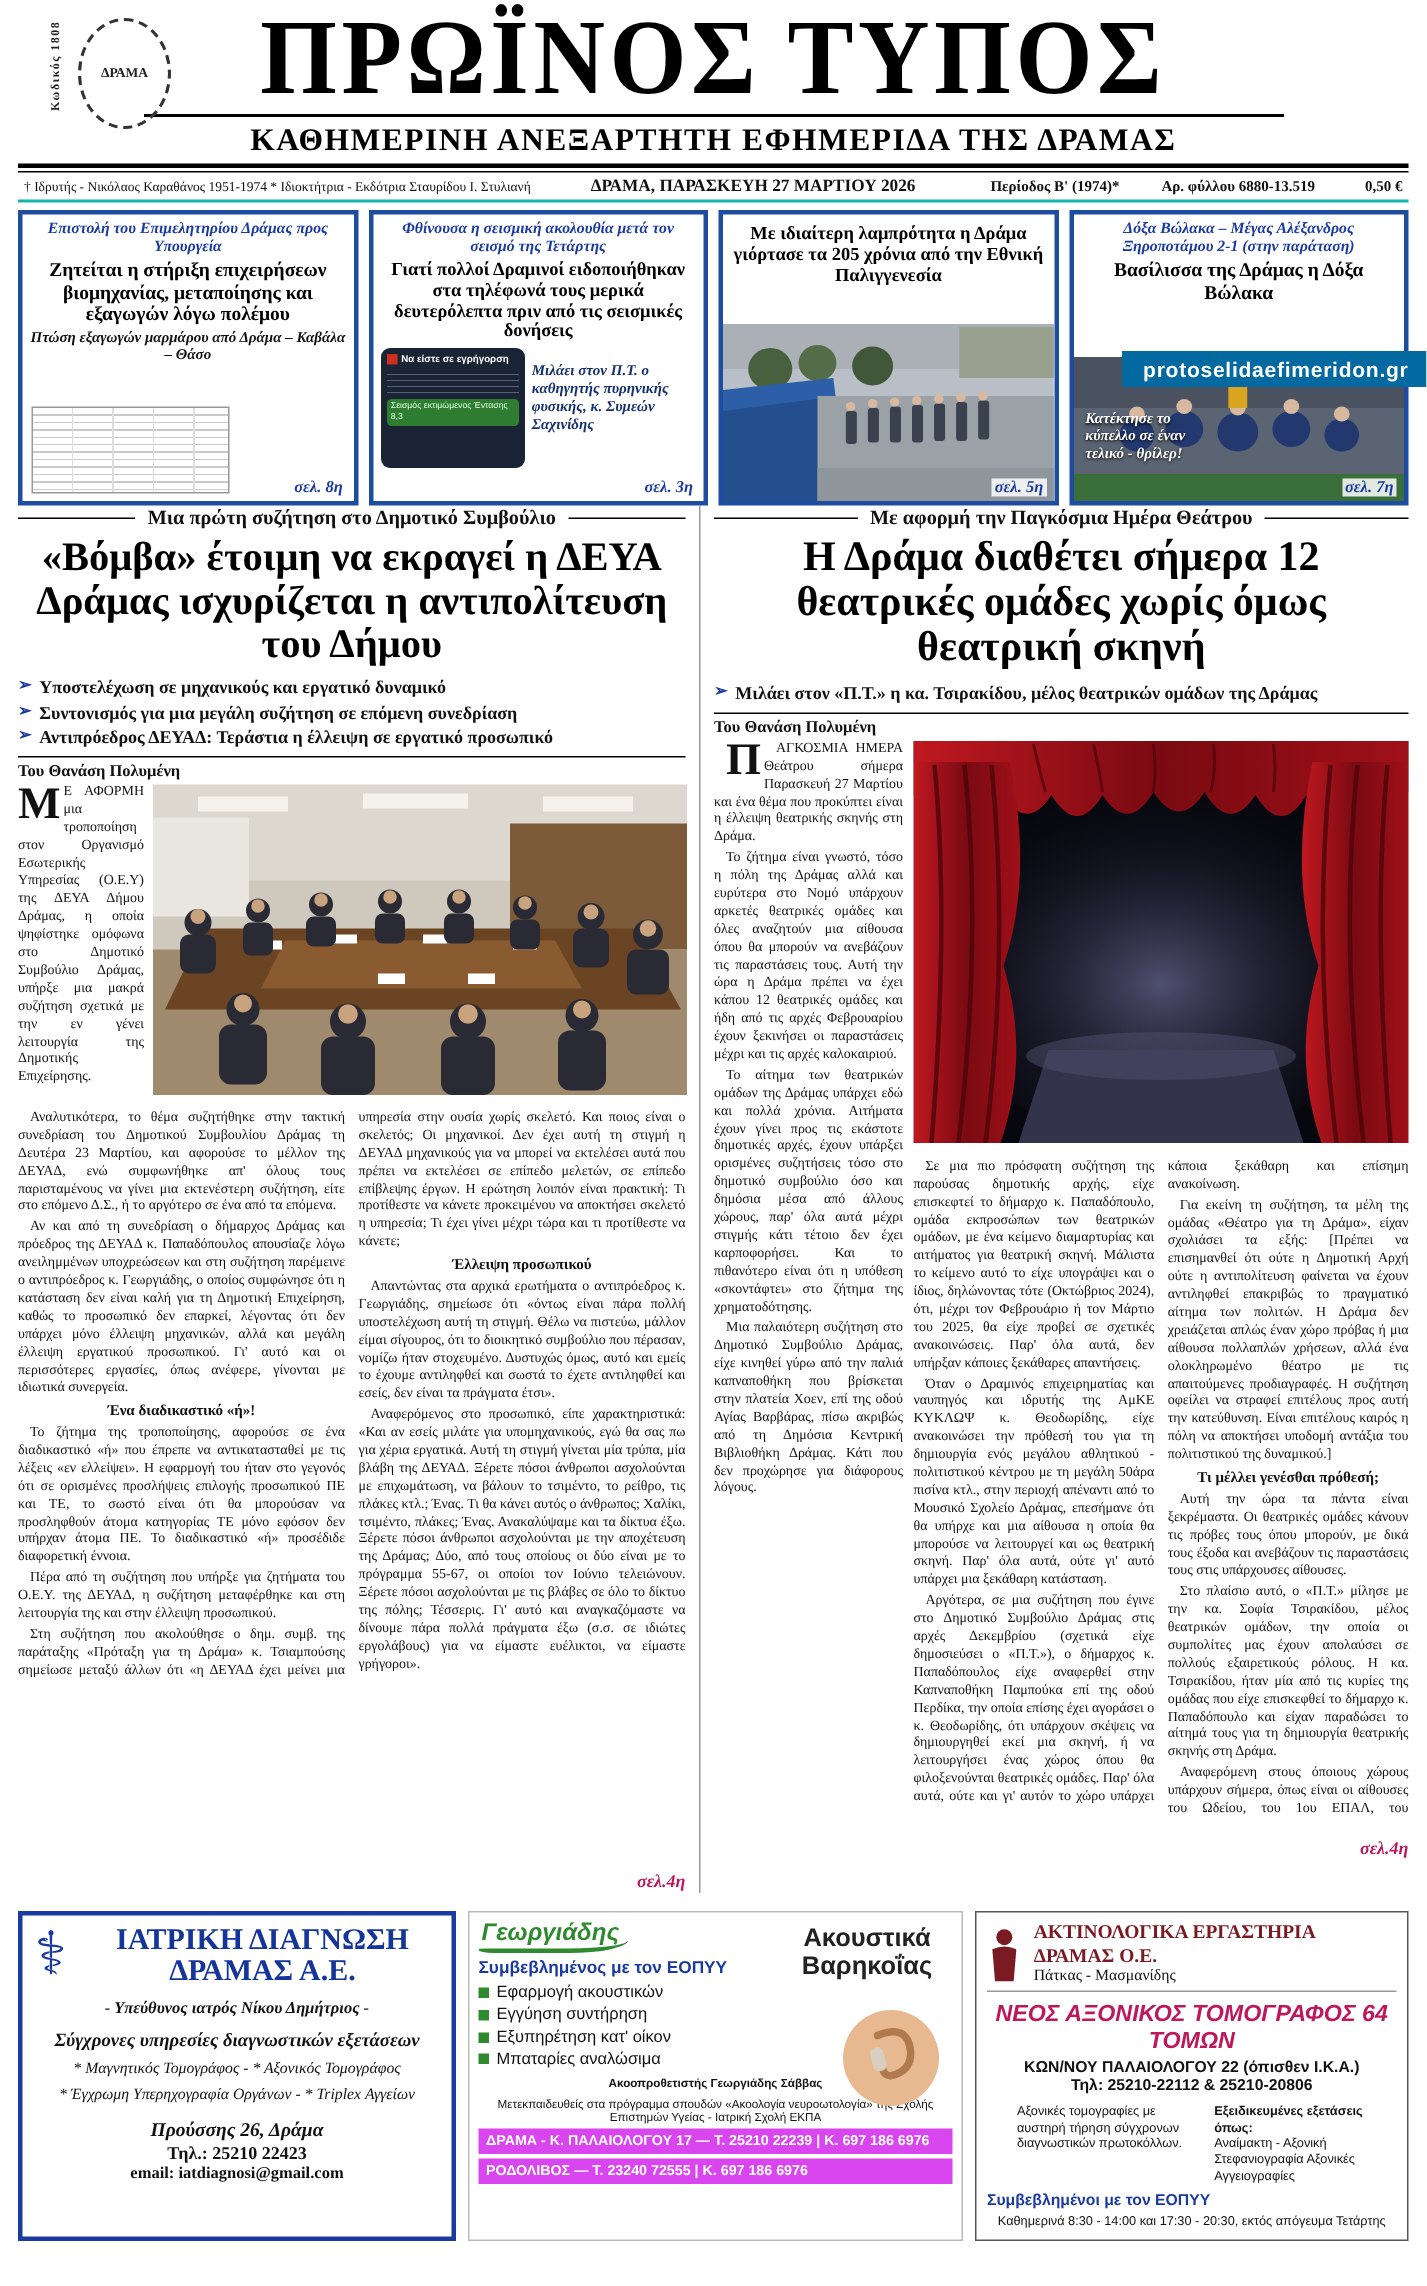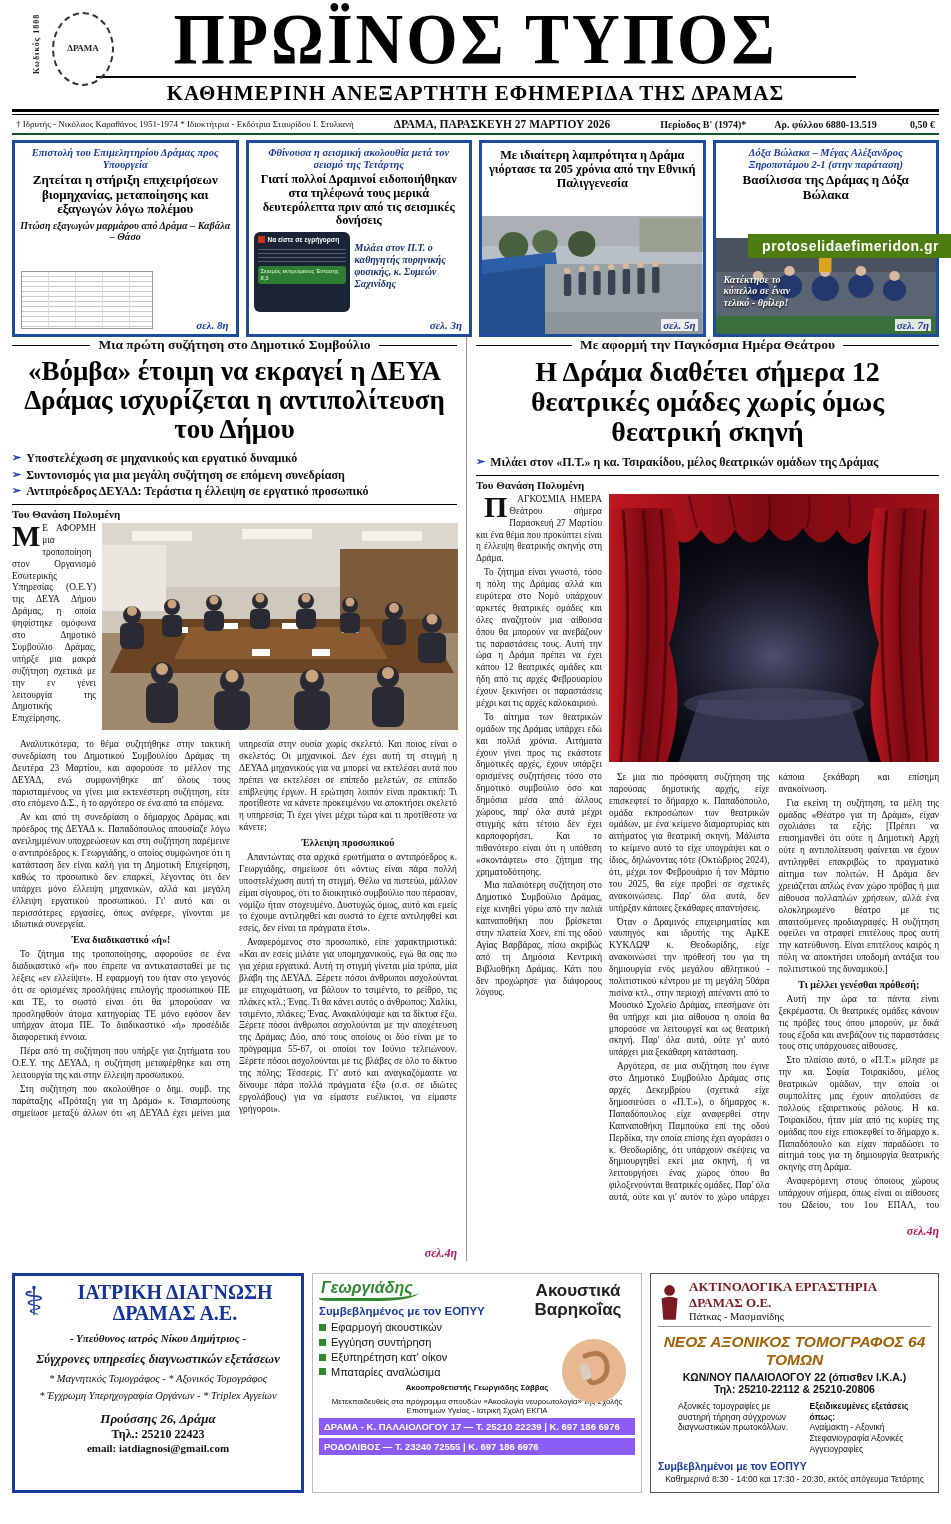--- a/index.html
+++ b/index.html
@@ -22,21 +22,21 @@
   }
   .np-title {
     font-size:66px; font-weight:900; letter-spacing:3px; line-height:1.0;
     transform:scaleY(1.08); color:#000; white-space:nowrap;
   }
   .title-rule { width:760px; margin:4px auto 2px auto; border-top:2px solid #000; }
   .np-subtitle { font-size:21px; font-weight:bold; letter-spacing:1px; color:#000; padding:1px 0 3px 0; }
   .double-rule { width:927px; margin:0 auto; border-top:3px solid #000; }
   
   .infobar {
-    width:927px; margin:2px auto 0 auto; border-top:1px solid #000; border-bottom:2px solid #14532d;
+    width:927px; margin:2px auto 0 auto; border-top:1px solid #000; border-bottom:2px solid #14b8a6;
     display:flex; align-items:center; gap:10px; padding:3px 4px; font-size:10px; white-space:nowrap;
   }
   .infobar .founder { font-size:9px; }
   .infobar .date { font-weight:bold; font-size:11.5px; margin-left:30px; }
   .infobar .period { font-weight:bold; margin-left:40px; }
   .infobar .issue { font-weight:bold; margin-left:18px; }
   .infobar .price { font-weight:bold; margin-left:auto; }
   
   .teasers { display:flex; gap:7px; padding:5px 12px 0 12px; height:202px; }
   .tbox { flex:1; border:3px solid #1d4ca0; background:#fff; position:relative; padding:4px 5px; overflow:hidden; }
@@ -58,21 +58,21 @@
   .phone-lines2 { margin-top:3px; height:16px; background:repeating-linear-gradient(#1b2435 0 3px, #56627a 3px 4px); }
   .phone-chip { margin-top:4px; background:#2e7d32; color:#dfffe0; border-radius:3px; font-size:5.8px; padding:2px 3px; font-family:"Liberation Sans",sans-serif; line-height:1.15; }
   .phone-side { font-size:10px; font-weight:bold; font-style:italic; color:#15306e; line-height:1.2; padding-top:10px; }
   .tphoto { position:absolute; left:0; right:0; bottom:0; }
   .overlay-note {
     position:absolute; left:8px; bottom:26px; width:90px; color:#fff; font-weight:bold; font-style:italic;
     font-size:10px; line-height:1.15; text-shadow:0 1px 2px #000;
   }
   
   .watermark {
-    position:absolute; right:0; top:234px; background:#4d7c0f; color:#fff;
+    position:absolute; right:0; top:234px; background:#0369a1; color:#fff;
     font-family:"Liberation Sans",sans-serif; font-weight:bold; font-size:14px;
     padding:4px 12px 4px 14px; z-index:30; letter-spacing:.5px;
   }
   
   .main { display:flex; padding:0 12px 0 12px; }
   .art-left { width:455px; padding-right:9px; border-right:1px solid #999; position:relative; }
   .art-right { width:472px; padding-left:9px; position:relative; }
   .kicker { display:flex; align-items:center; gap:8px; font-weight:bold; font-size:13.5px; white-space:nowrap; }
   .kicker::before, .kicker::after { content:""; flex:1; border-top:1px solid #000; }
   .headline { font-weight:bold; text-align:center; line-height:1.08; margin-top:4px; color:#000; }
@@ -109,26 +109,26 @@
   .ad1-mail { font-weight:bold; font-size:11px; }
   .ad2 { width:330px; border:1px solid #bbb; padding:5px 6px; position:relative; font-family:"Liberation Sans",sans-serif; }
   .ad2-brand { color:#2f8a2f; font-weight:bold; font-style:italic; font-size:16px; border-bottom:3px solid #2f8a2f; display:inline-block; border-radius:0 0 40% 10%; padding:0 6px 1px 2px; }
   .ad2-title { position:absolute; right:8px; top:8px; font-weight:bold; font-size:17px; color:#222; width:110px; text-align:center; line-height:1.1; }
   .ad2-eopyy { color:#1a3aa0; font-weight:bold; font-size:11.5px; margin-top:4px; }
   .ad2-list { margin-top:3px; font-size:11px; }
   .ad2-li { display:flex; gap:5px; align-items:center; line-height:1.35; }
   .ad2-li .sq { width:7px; height:7px; background:#2f8a2f; flex:none; }
   .ad2-ear { position:absolute; right:14px; top:64px; }
   .ad2-note { font-size:7.8px; font-weight:bold; text-align:center; margin-top:4px; line-height:1.2; }
-  .ad2-bar { background:#8b5cf6; color:#fff; font-size:9.5px; font-weight:bold; padding:3px 5px; margin-top:3px; white-space:nowrap; }
+  .ad2-bar { background:#d946ef; color:#fff; font-size:9.5px; font-weight:bold; padding:3px 5px; margin-top:3px; white-space:nowrap; }
   .ad3 { flex:1; border:1px solid #555; padding:5px 7px; position:relative; font-family:"Liberation Sans",sans-serif; }
   .ad3-head { display:flex; gap:8px; align-items:flex-end; border-bottom:1px solid #999; padding-bottom:4px; }
   .ad3-company { color:#7a1a22; font-weight:bold; font-size:13px; font-family:"Liberation Serif",serif; }
   .ad3-owners { font-size:10.5px; font-family:"Liberation Serif",serif; }
-  .ad3-title { color:#a16207; font-weight:bold; font-style:italic; font-size:15.5px; text-align:center; margin-top:6px; }
+  .ad3-title { color:#be185d; font-weight:bold; font-style:italic; font-size:15.5px; text-align:center; margin-top:6px; }
   .ad3-addr { font-weight:bold; font-size:10.5px; text-align:center; margin-top:2px; }
   .ad3-tel { font-weight:bold; font-size:10.5px; text-align:center; }
   .ad3-cols { display:flex; gap:10px; margin-top:6px; font-size:8.5px; line-height:1.25;margin-left:20px; }
   .ad3-cols .c { flex:1; }
   .ad3-colhead { font-weight:bold; }
   .ad3-eopyy { color:#1a3aa0; font-weight:bold; font-size:10.5px; margin-top:6px; }
   .ad3-hours { font-size:8.5px; text-align:center; margin-top:2px; }
 </style>
 </head>
 <body>

